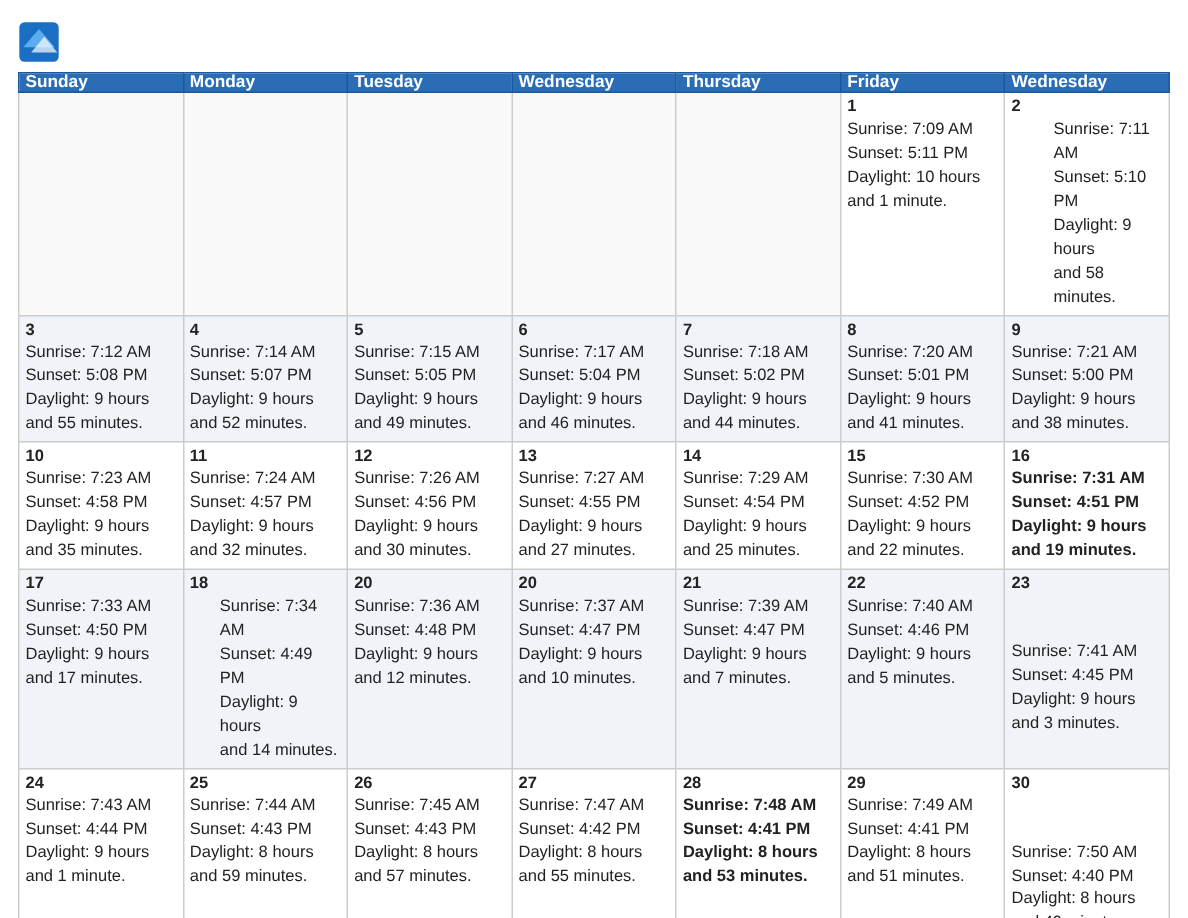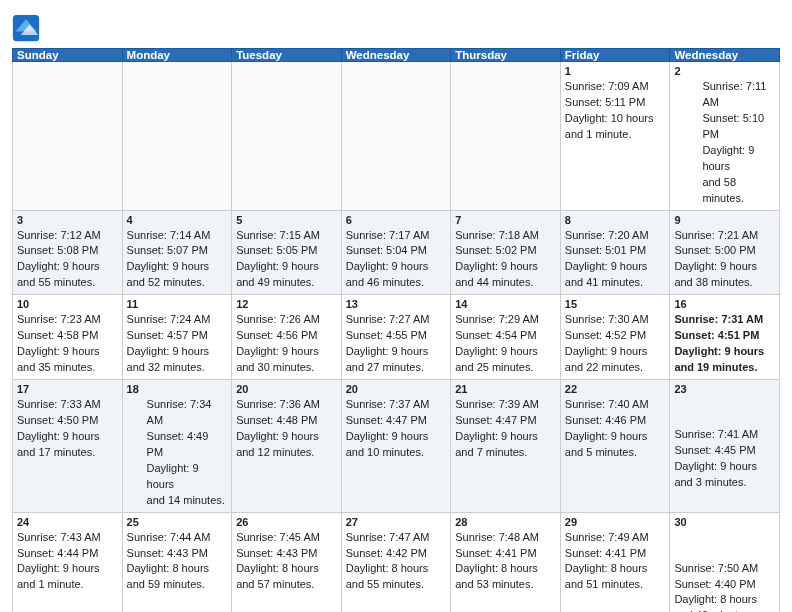--- a/index.html
+++ b/index.html
@@ -332,21 +332,21 @@
           </td>
           <td>
             <span class="day-num">27</span>
             <div class="day-info" style="white-space: pre-line;">Sunrise: 7:47 AM
 Sunset: 4:42 PM
 Daylight: 8 hours
 and 55 minutes.</div>
           </td>
           <td>
             <span class="day-num">28</span>
-            <div class="day-info" style="white-space: pre-line;">Sunrise: 7:48 AM
+            <div class="day-info" style="white-space: pre-line; font-weight: bold;">Sunrise: 7:48 AM
 Sunset: 4:41 PM
 Daylight: 8 hours
 and 53 minutes.</div>
           </td>
           <td>
             <span class="day-num">29</span>
             <div class="day-info" style="white-space: pre-line;">Sunrise: 7:49 AM
 Sunset: 4:41 PM
 Daylight: 8 hours
 and 51 minutes.</div>

